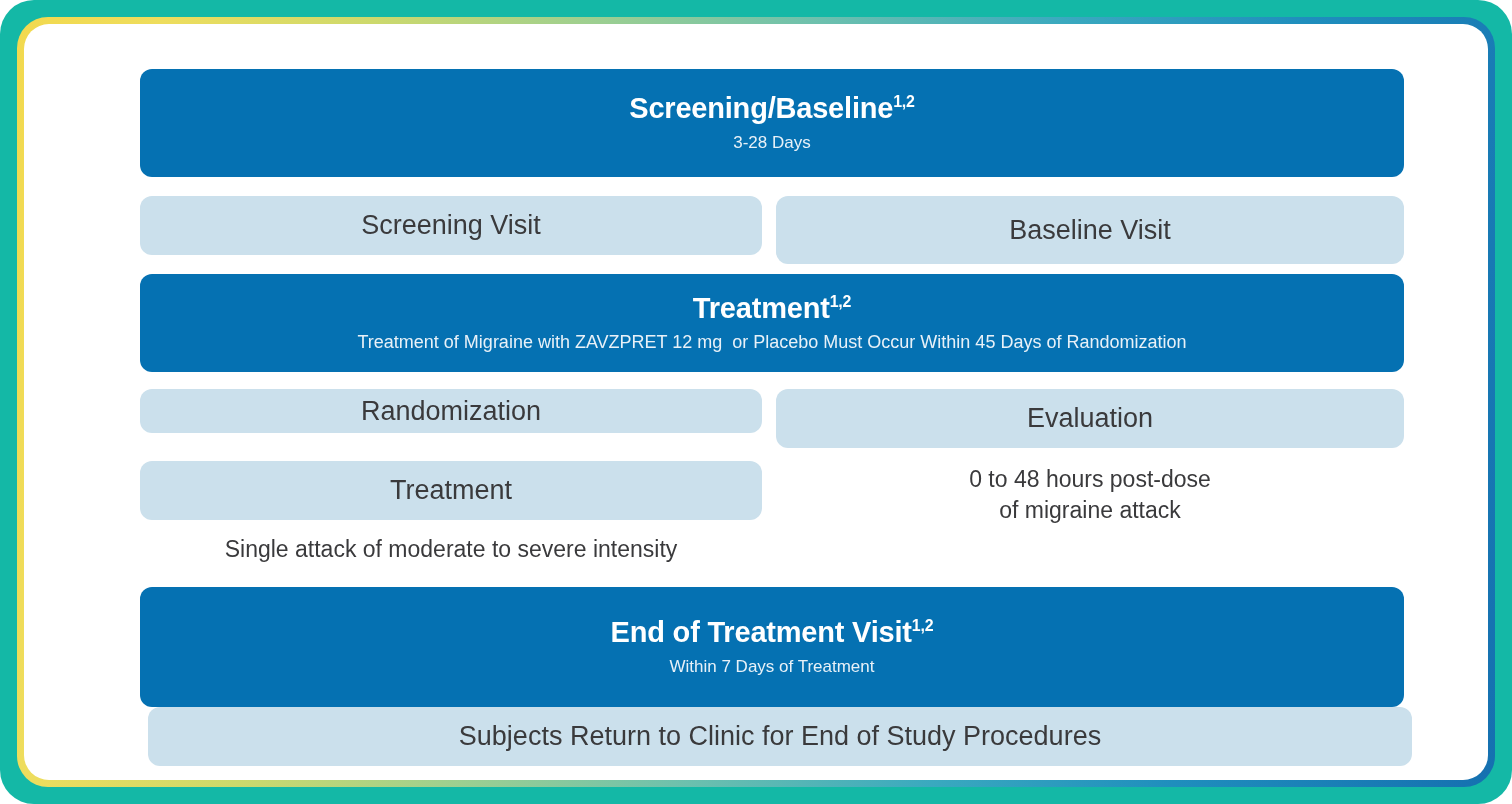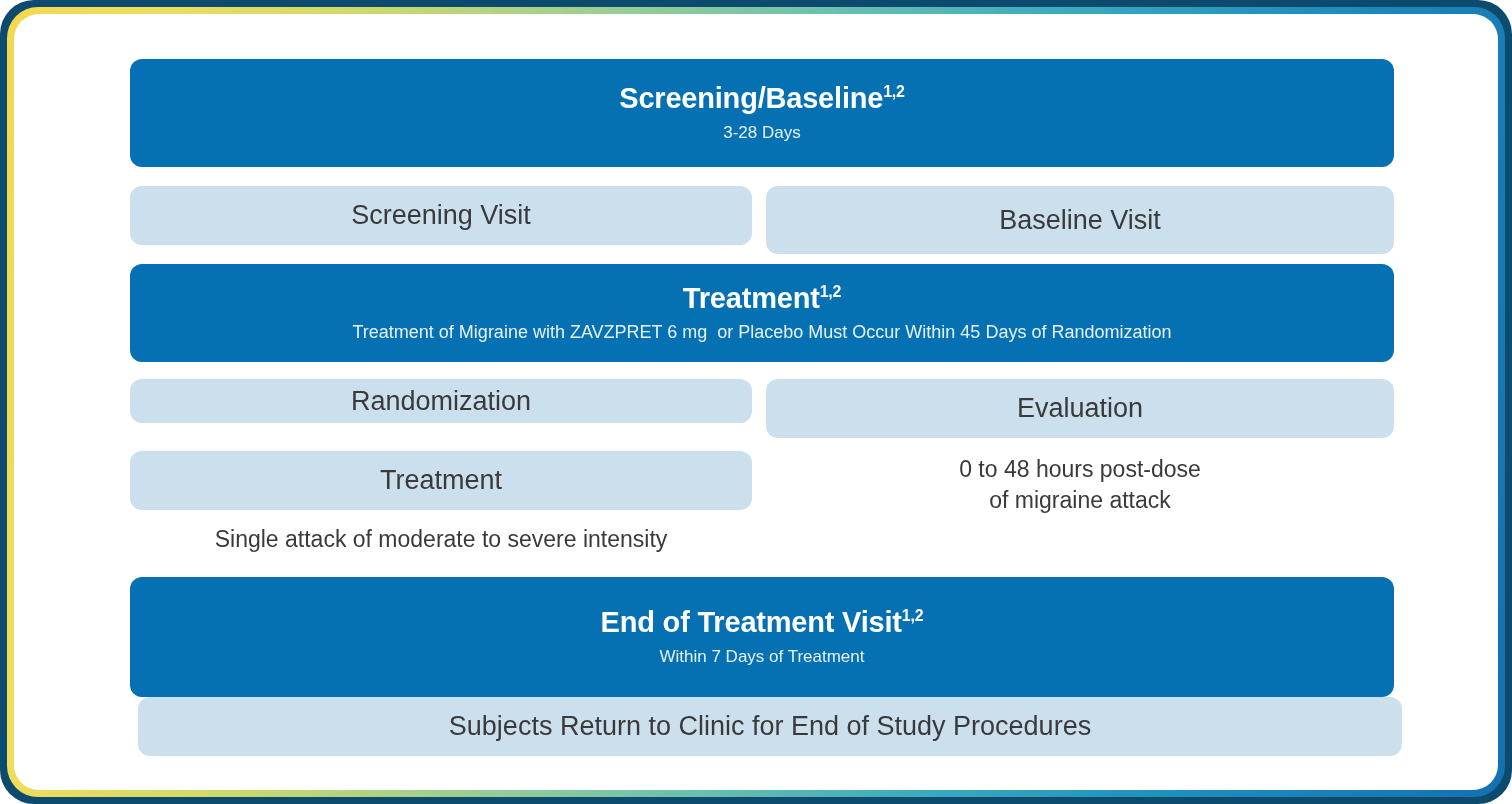--- a/index.html
+++ b/index.html
@@ -16,22 +16,22 @@
 
   
   #frame-outer {
     position: absolute;
     left: 0;
     top: 0;
     width: 1512px;
     height: 804px;
     box-sizing: border-box;
     border-radius: 34px;
-    background: #0c4a6e;
-    padding: 7px;
+    background: #14b8a6;
+    padding: 17px;
   }
   #frame-gradient {
     width: 100%;
     height: 100%;
     box-sizing: border-box;
     border-radius: 31px;
     background: linear-gradient(100deg,
                 #f2d94e 0%,
                 #eedd5d 9%,
                 #cdd96c 22%,
@@ -140,21 +140,21 @@
           <span>Screening Visit</span>
         </div>
         <div class="pill col-right" style="top:127px; height:68px;text-align:center;">
           <span>Baseline Visit</span>
         </div>
 
         <div class="banner row-full" style="top:205px; height:98px;">
           <div class="banner-title">
             <span>Treatment</span><sup>1,2</sup>
           </div>
-          <div class="banner-sub wide">Treatment of Migraine with ZAVZPRET 6 mg  or Placebo Must Occur Within 45 Days of Randomization</div>
+          <div class="banner-sub wide">Treatment of Migraine with ZAVZPRET 12 mg  or Placebo Must Occur Within 45 Days of Randomization</div>
         </div>
 
         <div class="pill col-left" style="top:320px; height:44px;">
           <span>Randomization</span>
         </div>
         <div class="pill col-right" style="top:320px; height:59px;">
           <span>Evaluation</span>
         </div>
 
         <div class="pill col-left" style="top:392px; height:59px;">

